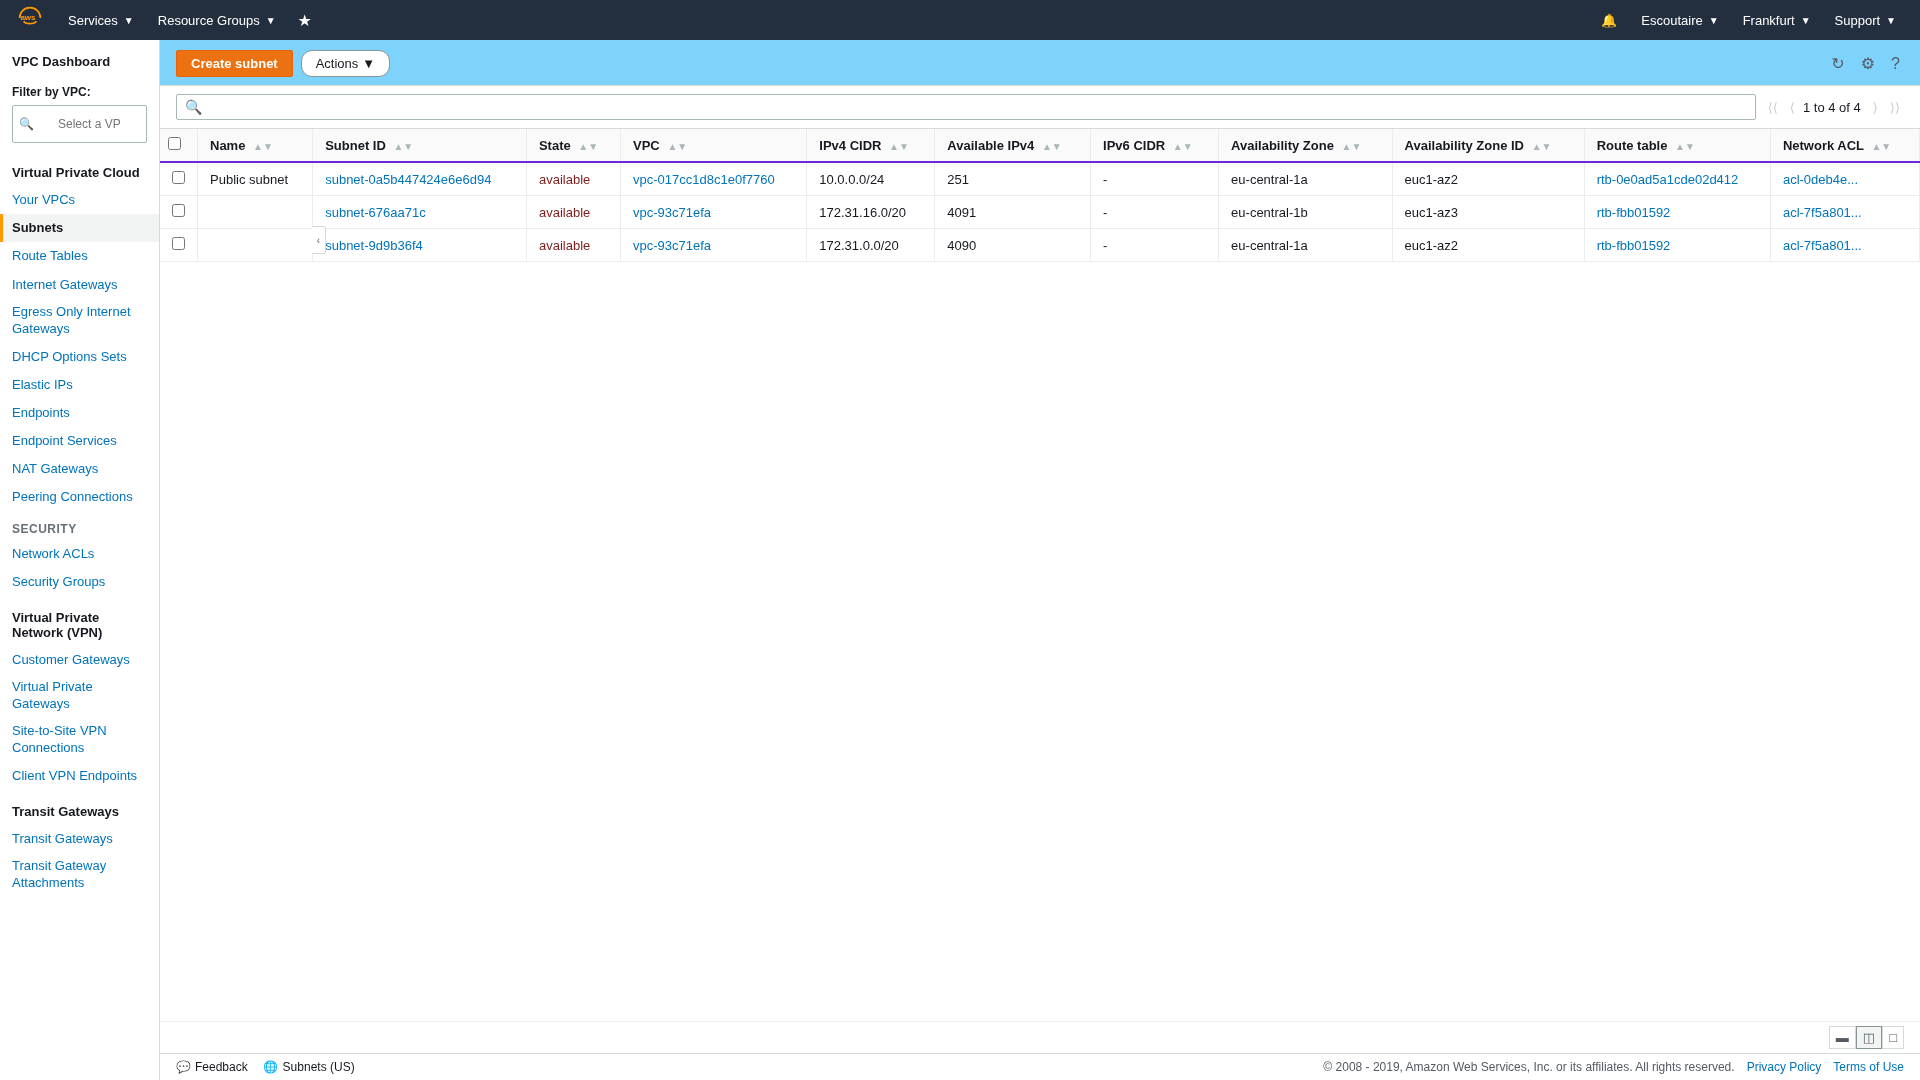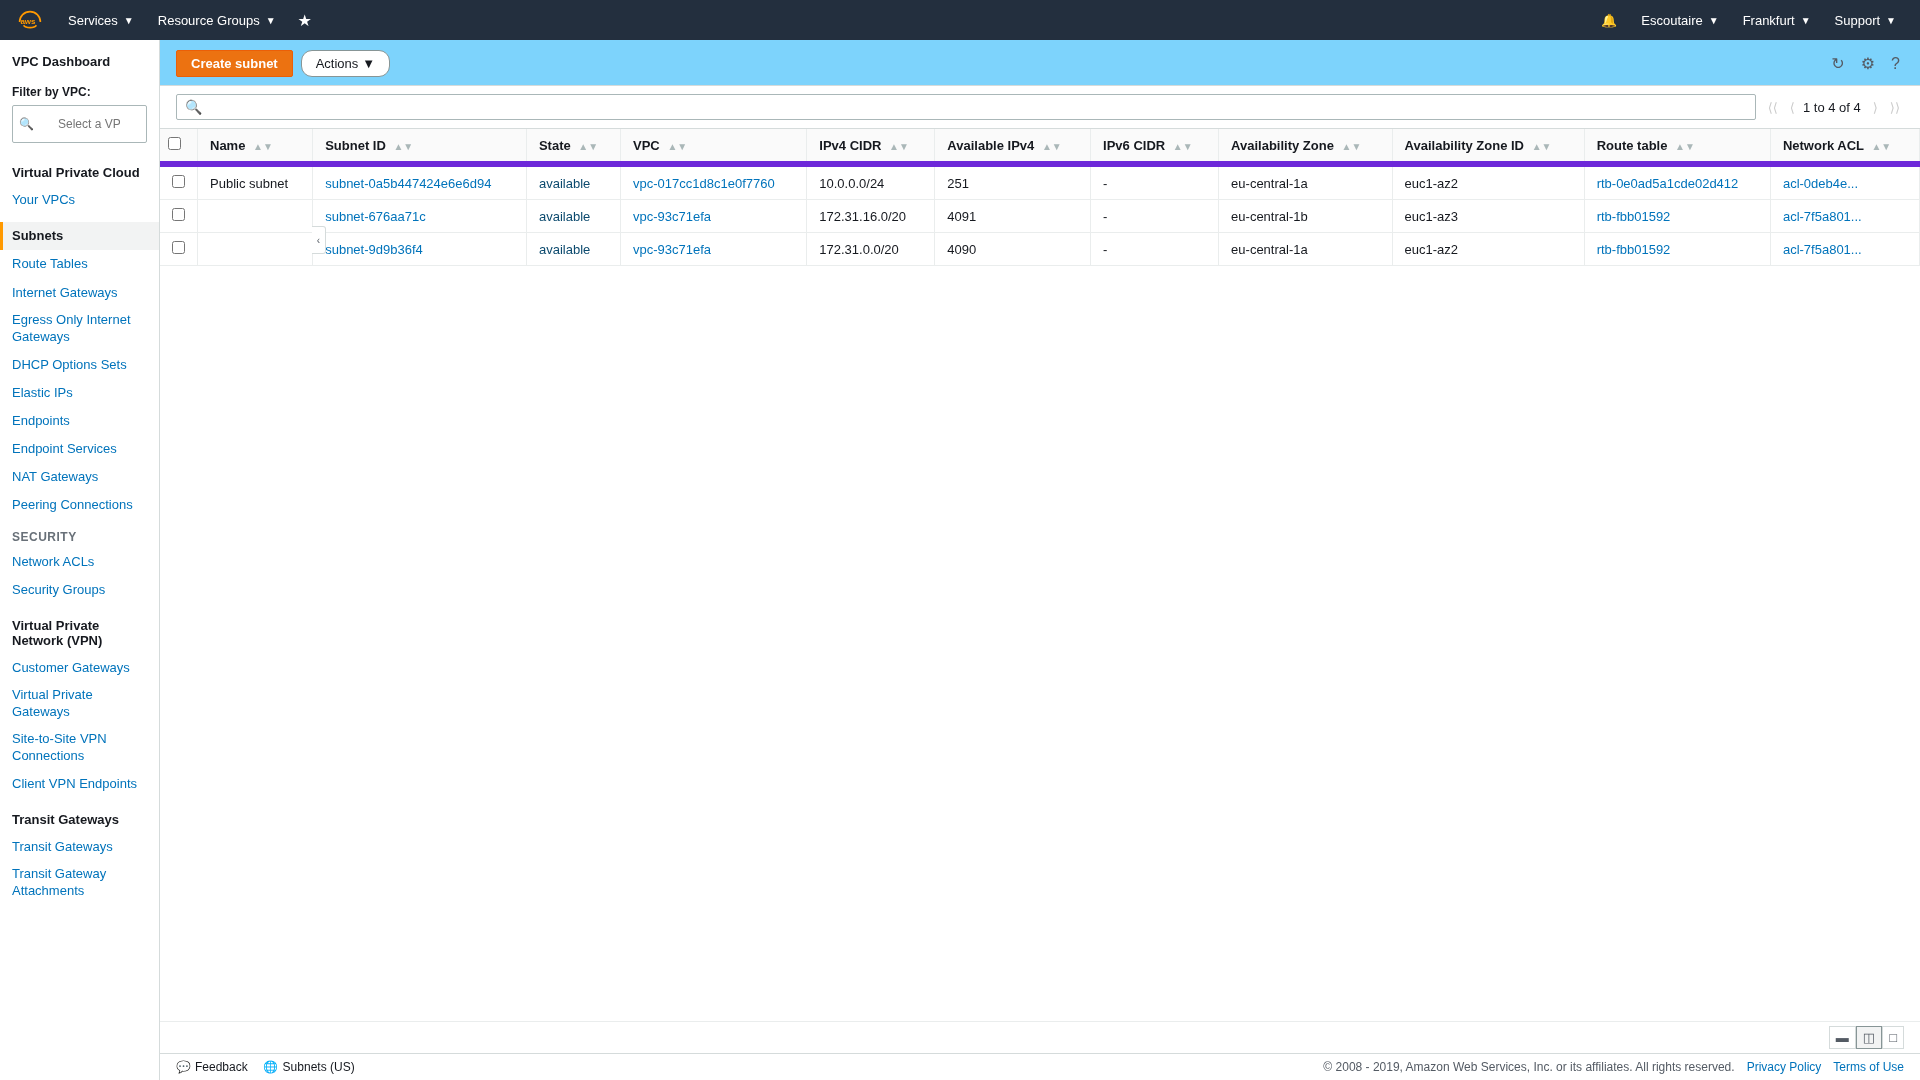--- a/index.html
+++ b/index.html
@@ -15,21 +15,21 @@
       padding: 0 12px;
       gap: 0;
       position: fixed;
       top: 0; left: 0; right: 0;
       z-index: 100;
     }
     .top-nav .aws-logo {
       width: 36px;
       height: 36px;
       display: flex;
-      align-items: flex-end;
+      align-items: flex-start;
       justify-content: center;
       margin-right: 8px;
       flex-shrink: 0;
     }
     .aws-logo svg { width: 32px; height: 32px; }
     .top-nav-item {
       color: #fff;
       padding: 0 12px;
       height: 40px;
       display: flex;
@@ -89,21 +89,20 @@
       cursor: pointer;
       display: block;
       line-height: 1.4;
     }
     .sidebar-item.active {
       background: #f2f3f3;
       color: #16191f;
       font-weight: 600;
       border-left: 3px solid #ff9900;
       padding-left: 9px;
-      margin-top: 8px;
     }
 
     .sidebar-filter {
       padding: 10px 12px 6px;
       font-size: 12px;
       font-weight: 600;
       color: #16191f;
     }
     .sidebar-vpc-select {
       margin: 4px 12px;
@@ -250,21 +249,21 @@
     .table-container::-webkit-scrollbar { height: 8px; width: 8px; }
     .table-container::-webkit-scrollbar-thumb { background: #ccc; border-radius: 4px; }
 
     table {
       width: 100%;
       border-collapse: collapse;
       min-width: 1200px;
     }
     thead tr {
       background: #fafafa;
-      border-bottom: 6px solid #6d28d9;
+      border-bottom: 2px solid #6d28d9;
     }
     th {
       padding: 8px 12px;
       text-align: left;
       font-size: 13px;
       font-weight: 600;
       color: #16191f;
       white-space: nowrap;
       cursor: pointer;
       user-select: none;
@@ -278,21 +277,21 @@
       background: #fff;
     }
     td {
       padding: 8px 12px;
       font-size: 13px;
       color: #16191f;
       white-space: nowrap;
       border-right: 1px solid #eaeded;
     }
     td.link { color: #0073bb; cursor: pointer; }
-    .status-available { color: #0c4a6e; font-weight: 500; }
+    .status-available { color: #7f1d1d; font-weight: 500; }
     .view-toggle-btn {
       background: none;
       border: 1px solid #d5dbdb;
       padding: 3px 6px;
       cursor: pointer;
       color: #545b64;
       font-size: 13px;
     }
     .view-toggle-btn:hover, .view-toggle-btn.active { background: #f2f3f3; border-color: #879596; }
 

